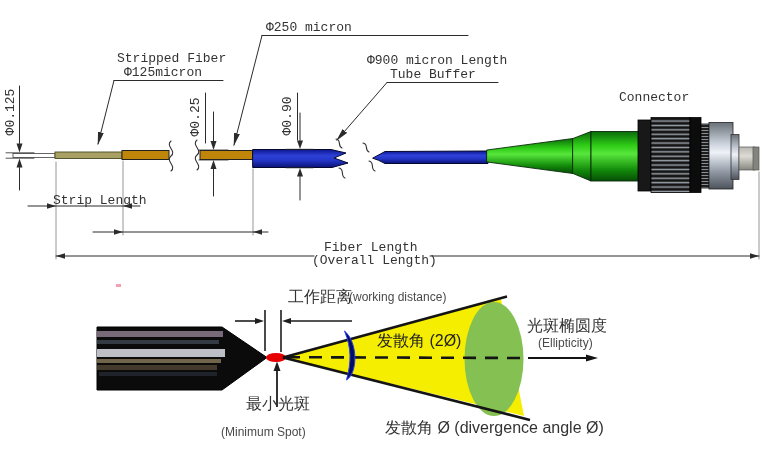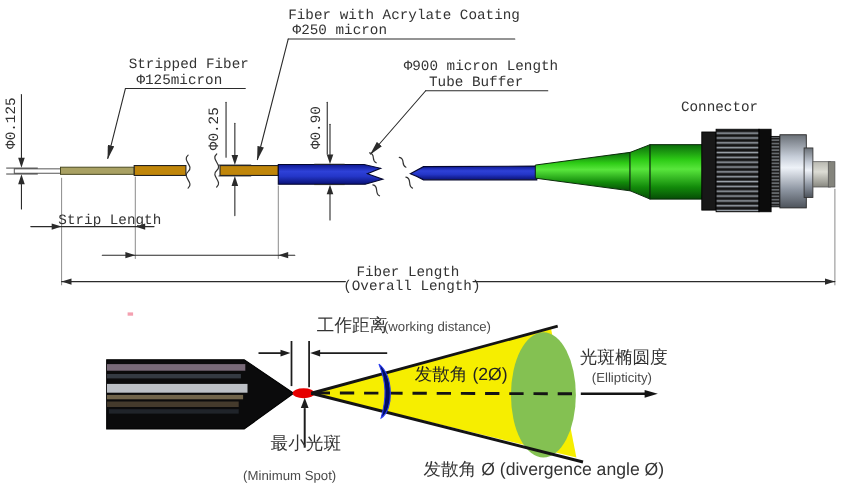--- a/index.html
+++ b/index.html
@@ -192,21 +192,20 @@
       <polygon points="282,321 291,318 291,324" fill="#1d1d1d" stroke="none"></polygon>
     </g>
 
     <g>
       <line x1="277" y1="407" x2="277" y2="371" stroke="#1d1d1d" stroke-width="1.8"></line>
       <polygon points="277,361.5 273.5,371 280.5,371" fill="#1d1d1d"></polygon>
     </g>
   </g>
 </svg>
 
-<div class="lbl mono" style="left:262px;top:7px">Fiber with Acrylate Coating</div>
 <div class="lbl mono" style="left:266px;top:21px">Φ250 micron</div>
 <div class="lbl mono" style="left:117px;top:52px">Stripped Fiber</div>
 <div class="lbl mono" style="left:124px;top:66px">Φ125micron</div>
 <div class="lbl mono" style="left:367px;top:54px">Φ900 micron Length</div>
 <div class="lbl mono" style="left:390px;top:68px">Tube Buffer</div>
 <div class="lbl mono" style="left:619px;top:91px">Connector</div>
 
 <div class="lbl mono rot" style="left:10px;top:112px">Φ0.125</div>
 <div class="lbl mono rot" style="left:195px;top:117px">Φ0.25</div>
 <div class="lbl mono rot" style="left:287px;top:116px">Φ0.90</div>

